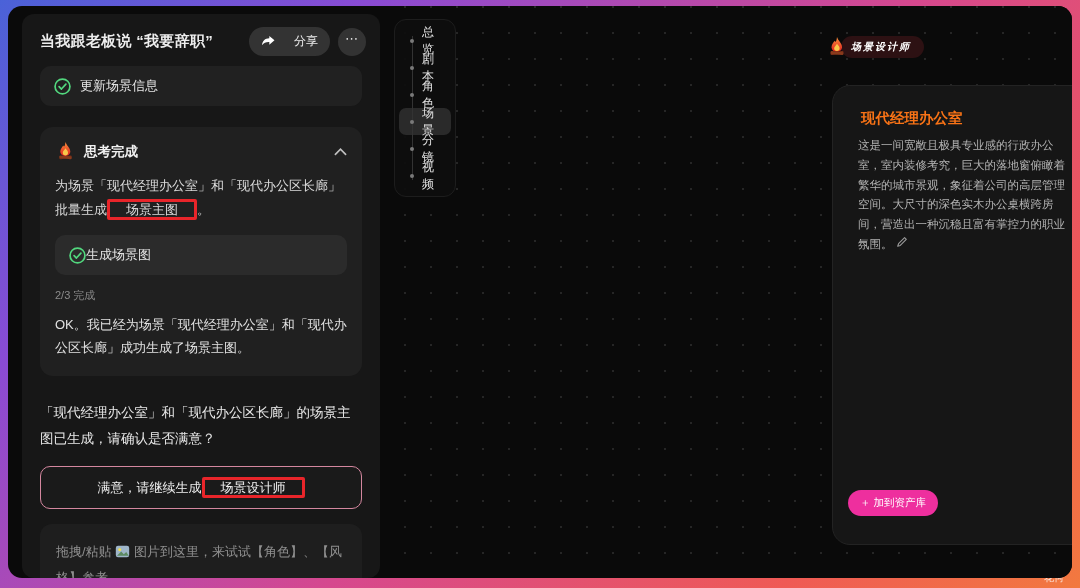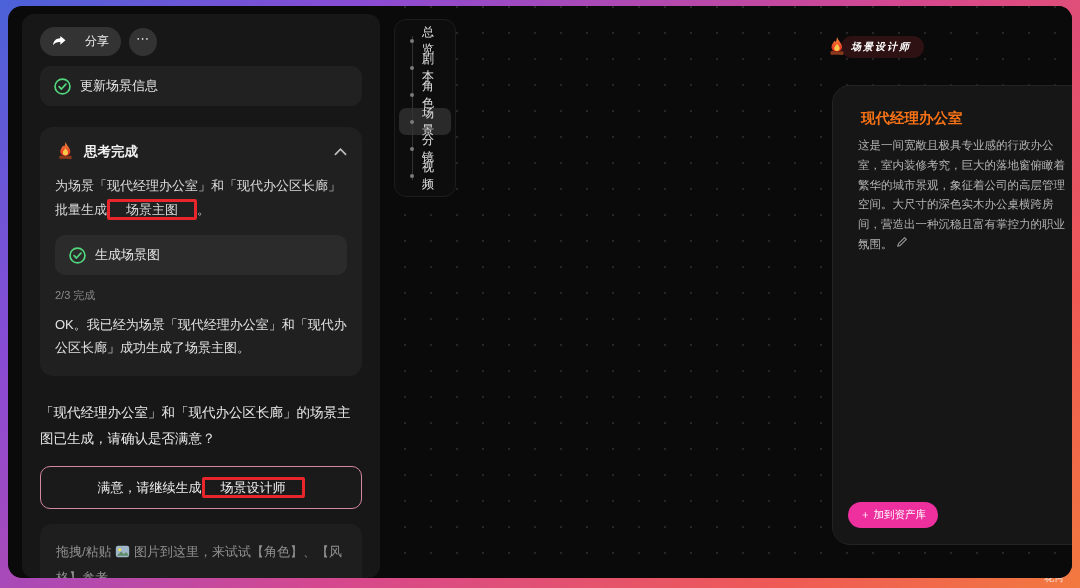--- a/index.html
+++ b/index.html
@@ -35,21 +35,21 @@
 
   .msg-card { background:#212121; border-radius:11px; padding:11px 14px; display:flex;
     align-items:center; gap:9px; color:#e6e6e6; font-size:13px; }
   .think-card { background:#202020; border-radius:13px; padding:14px 15px 16px; margin-top:21px; }
   .think-head { display:flex; align-items:center; gap:8px; }
   .think-title { flex:1; color:#f0f0f0; font-size:13.5px; font-weight:bold; }
   .chev { color:#bbb; cursor:pointer; }
   .think-para { color:#dcdcdc; font-size:13px; line-height:1.85; margin-top:12px; }
   .redbox { border:3px solid #e8252a; border-radius:2px; padding:0 16px; }
   .task-card { background:#2b2b2b; border-radius:10px; padding:11px 14px; margin-top:13px;
-    display:flex; align-items:center; gap:9px; color:#e6e6e6; font-size:13px; cursor:pointer; }
+    display:flex; align-items:center; color:#e6e6e6; font-size:13px; cursor:pointer; }
   .progress { color:#8b8b8b; font-size:11px; margin-top:13px; }
   .result-para { color:#e2e2e2; font-size:13px; line-height:1.8; margin-top:10px; }
 
   .confirm-text { color:#e8e8e8; font-size:13.5px; line-height:1.95; margin-top:24px; }
   .confirm-btn { margin-top:13px; border:1.4px solid #d4879f; border-radius:10px;
     padding:9px 10px; text-align:center; color:#efefef; font-size:13px; line-height:1.8;
     cursor:pointer; background:#1a1a1a; }
   .input-card { background:#1e1e1e; border-radius:12px; margin-top:15px; padding:15px 16px;
     height:110px; color:#8f8f8f; font-size:13px; line-height:2; cursor:text; }
   .inline-icon { display:inline-block; vertical-align:-2px; }
@@ -68,21 +68,21 @@
   .badge-pill { background:#2d1113; border-radius:999px; padding:4px 13px 4px 10px; margin-left:-7px;
     color:#fff; font-size:10px; font-weight:bold; font-style:italic; letter-spacing:2px; }
 
   
   .scene-card { position:absolute; left:450px; top:79px; width:607px; height:460px;
     background:#161616; border:1px solid #232323; border-radius:18px; z-index:2; }
   .scene-title { position:absolute; left:28px; top:23px; color:#f97316; font-size:14.5px; font-weight:bold; }
   .scene-desc { position:absolute; left:25px; top:50px; width:218px; color:#b3b3b3;
     font-size:11.5px; line-height:1.72; }
   .edit-ic { color:#9a9a9a; cursor:pointer; }
-  .assets-btn { position:absolute; left:15px; bottom:16px; background:#ee2f9e; color:#fff;
+  .assets-btn { position:absolute; left:15px; bottom:28px; background:#ee2f9e; color:#fff;
     font-size:10.5px; border-radius:999px; padding:6px 12px; display:flex; gap:4px; align-items:center;
     cursor:pointer; }
 
   .ck { flex:none; }
 </style>
 </head>
 <body>
 
 <svg width="0" height="0" style="position:absolute">
   <defs>
@@ -179,20 +179,21 @@
         <span>分镜</span>
       </div>
     <div class="nav-item">
         <span class="nav-dot"></span>
         <span>视频</span>
       </div>
   </div>
 
   <div class="chat">
     <div class="chat-head">
+      <div class="chat-title">当我跟老板说 “我要辞职”</div>
       <div class="pill-btn">
         <svg width="14" height="13" viewBox="0 0 16 14">
           <path d="M9.5 0.6 L15.4 5.6 L9.5 10.6 L9.5 7.6 C5.8 7.4 3.2 8.6 1.2 11.4 C1.4 6.6 4.6 3.4 9.5 3.4 Z" fill="#fff"></path>
         </svg>
         <span>分享</span>
       </div>
       <div class="round-btn">
           <span>⋯</span>
         </div>
     </div>

